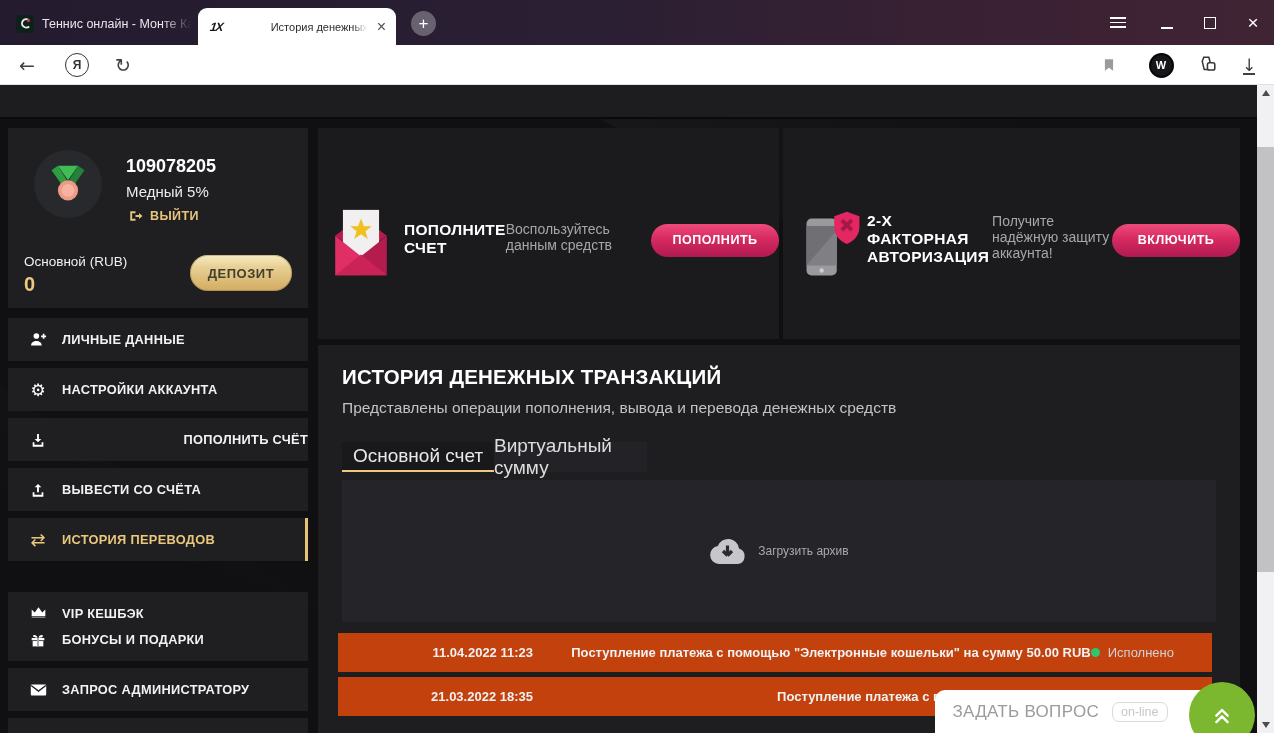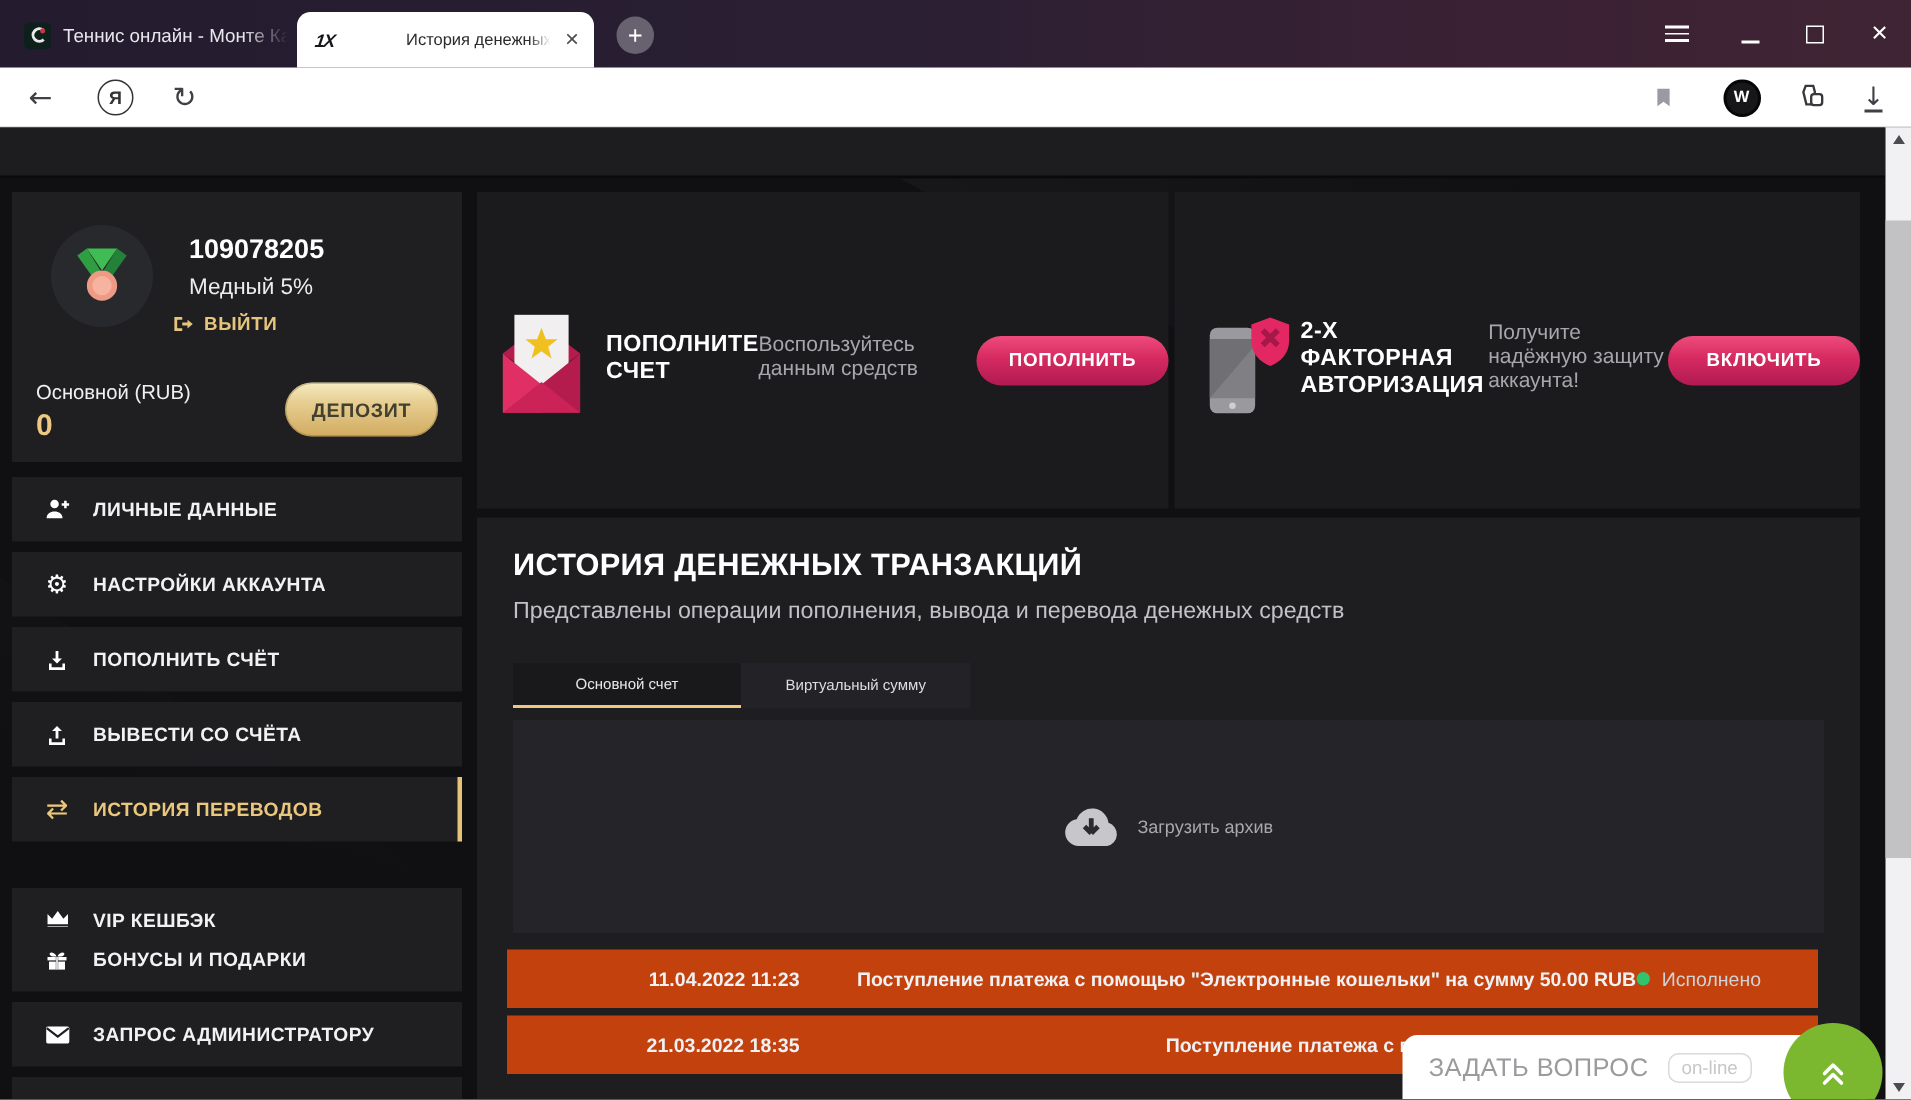--- a/index.html
+++ b/index.html
@@ -47,21 +47,21 @@
   .site-strip { position:absolute; left:0; top:0; width:1257px; height:34px; background:#1d1d20; border-bottom:2px solid #0a0a0c; }
   .facet { position:absolute; pointer-events:none; }
 
   .card { background:#1f1f22; }
 
   
   .profile { position:absolute; left:8px; top:43px; width:300px; height:180px; }
   .avatar { position:absolute; left:26px; top:22px; width:68px; height:68px; border-radius:50%; background:#27292c; display:flex; align-items:center; justify-content:center; }
   .pid   { position:absolute; left:118px; top:28px; font-size:18px; font-weight:bold; color:#fff; }
   .plvl  { position:absolute; left:118px; top:55px; font-size:15px; color:#ececee; }
-  .plogout { position:absolute; left:106px; top:81px; display:flex; align-items:center; gap:7px; color:#e6c47c; font-weight:bold; font-size:12.5px; letter-spacing:.4px; }
+  .plogout { position:absolute; left:120px; top:81px; display:flex; align-items:center; gap:7px; color:#e6c47c; font-weight:bold; font-size:12.5px; letter-spacing:.4px; }
   .pwallet { position:absolute; left:16px; top:126px; font-size:13.5px; color:#f0f0f2; }
   .pbal  { position:absolute; left:16px; top:145px; font-size:20px; font-weight:bold; color:#ecc97f; }
   .depbtn { position:absolute; right:16px; top:127px; width:102px; height:36px; border-radius:18px;
     background:linear-gradient(180deg,#f7ecc2 0%,#e7cf93 35%,#d2ab60 100%);
     color:#42402f; font-weight:bold; font-size:13px; letter-spacing:.5px;
     display:flex; align-items:center; justify-content:center; box-shadow:inset 0 0 0 1px rgba(120,95,40,.35); }
 
   
   .mitem { position:absolute; left:8px; width:300px; height:43px; background:#1f1f22; display:flex; align-items:center; gap:14px; padding-left:20px; color:#f2f2f4; }
   .mitem .mico { width:20px; height:20px; display:flex; align-items:center; justify-content:center; color:#fff; flex:0 0 20px; }
@@ -77,21 +77,21 @@
   .promo .psub { margin-top:6px; color:#a6a6ab; font-size:14px; }
   .pinkbtn { margin-top:13px; min-width:128px; height:33px; padding:0 22px; border-radius:17px;
     background:linear-gradient(180deg,#ee4b7c 0%,#d62a61 45%,#b01a50 100%);
     color:#fff; font-weight:bold; font-size:12.5px; letter-spacing:.5px; display:flex; align-items:center; justify-content:center; }
 
   
   .panel { position:absolute; left:318px; top:260px; width:922px; height:388px; background:#1e1e21; }
   .htitle { position:absolute; left:24px; top:20px; color:#fff; font-weight:bold; font-size:20.5px; letter-spacing:.2px; }
   .hsub { position:absolute; left:24px; top:54px; color:#c2c2c6; font-size:15.5px; }
   .tabs { position:absolute; left:24px; top:97px; display:flex; }
-  .wtab { height:30px; display:flex; align-items:center; justify-content:center; font-size:10px; }
+  .wtab { height:30px; display:flex; align-items:center; justify-content:center; font-size:19px; }
   .wtab.t1 { width:152px; background:#19191c; color:#e8e8ea; border-bottom:2.5px solid #eec87f; }
   .wtab.t2 { width:153px; background:#232327; color:#dededf; }
   .archive { position:absolute; left:24px; top:135px; width:874px; height:142px; background:#252529; display:flex; align-items:center; justify-content:center; gap:12px; }
   .archive .atxt { color:#a8a8ad; font-size:12px; }
   .trow { position:absolute; left:20px; width:874px; height:39px; background:#c2410c; display:flex; align-items:center;text-align:right; }
   .trow .tdate { padding-left:30px; width:195px; font-size:13px; font-weight:bold; color:#f1f1f3; flex:0 0 195px; }
   .trow .tdesc { font-size:13px; font-weight:bold; color:#f1f1f3; white-space:nowrap; overflow:hidden; flex:1; }
   .trow .tstat { display:flex; align-items:center; gap:8px; padding-right:38px; }
   .dot { width:9px; height:9px; border-radius:50%; background:#2fc46d; }
   .tstat .stxt { font-size:13px; color:#d2d2d5; }
@@ -226,21 +226,21 @@
             <path d="M1.5 20.5c0-4 3.4-6.3 7.5-6.3s7.5 2.3 7.5 6.3z"></path>
             <path d="M18 4h2.4v2.3H22.7v2.4h-2.3V11H18V8.7h-2.3V6.3H18z"></path>
           </svg>
         </span>
       <span class="mlbl">ЛИЧНЫЕ ДАННЫЕ</span>
     </div>
     <div class="mitem" style="top:283px;">
       <span class="mico glyph" style="font-size:17px;">⚙</span>
       <span class="mlbl">НАСТРОЙКИ АККАУНТА</span>
     </div>
-    <div class="mitem" style="top:333px;">
+    <div class="mitem" style="top:333px;justify-content:space-between;">
       <span class="mico">
           <svg width="16" height="16" viewBox="0 0 24 24" fill="currentColor">
             <path d="M10.6 3h2.8v7.4h3.6L12 15.4 7 10.4h3.6z"></path>
             <path d="M4 15.5h2.6v3.7h10.8v-3.7H20V22H4z"></path>
           </svg>
         </span>
       <span class="mlbl">ПОПОЛНИТЬ СЧЁТ</span>
     </div>
     <div class="mitem" style="top:383px;">
       <span class="mico">

